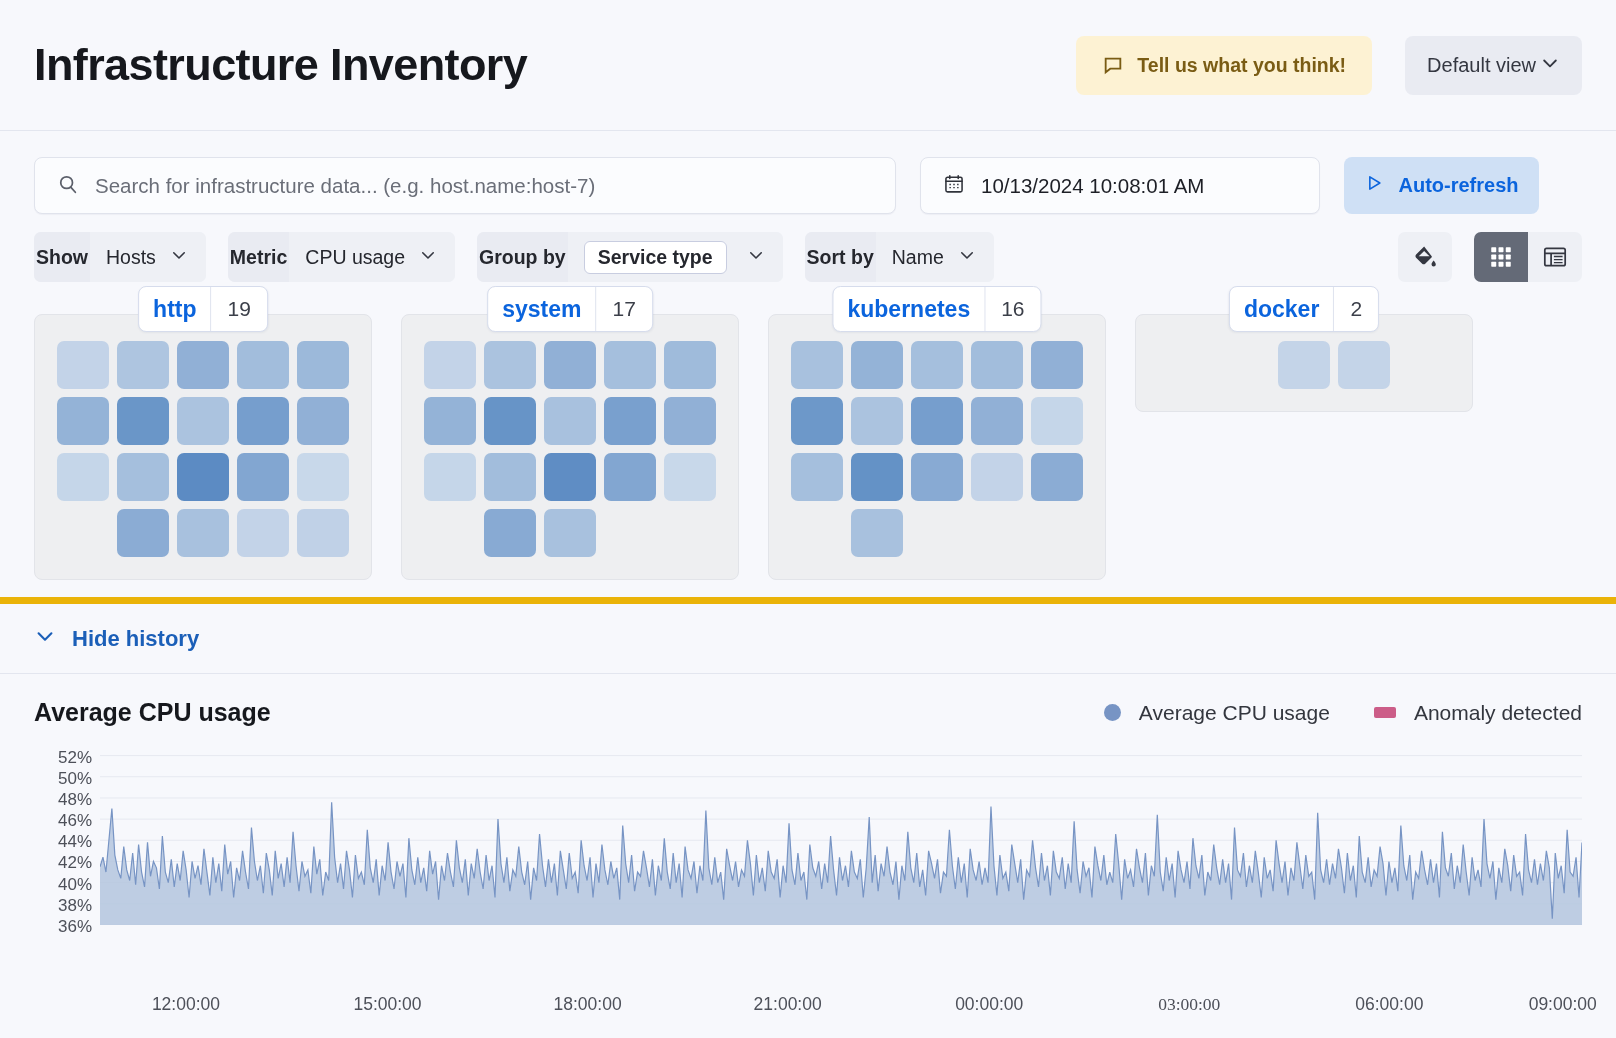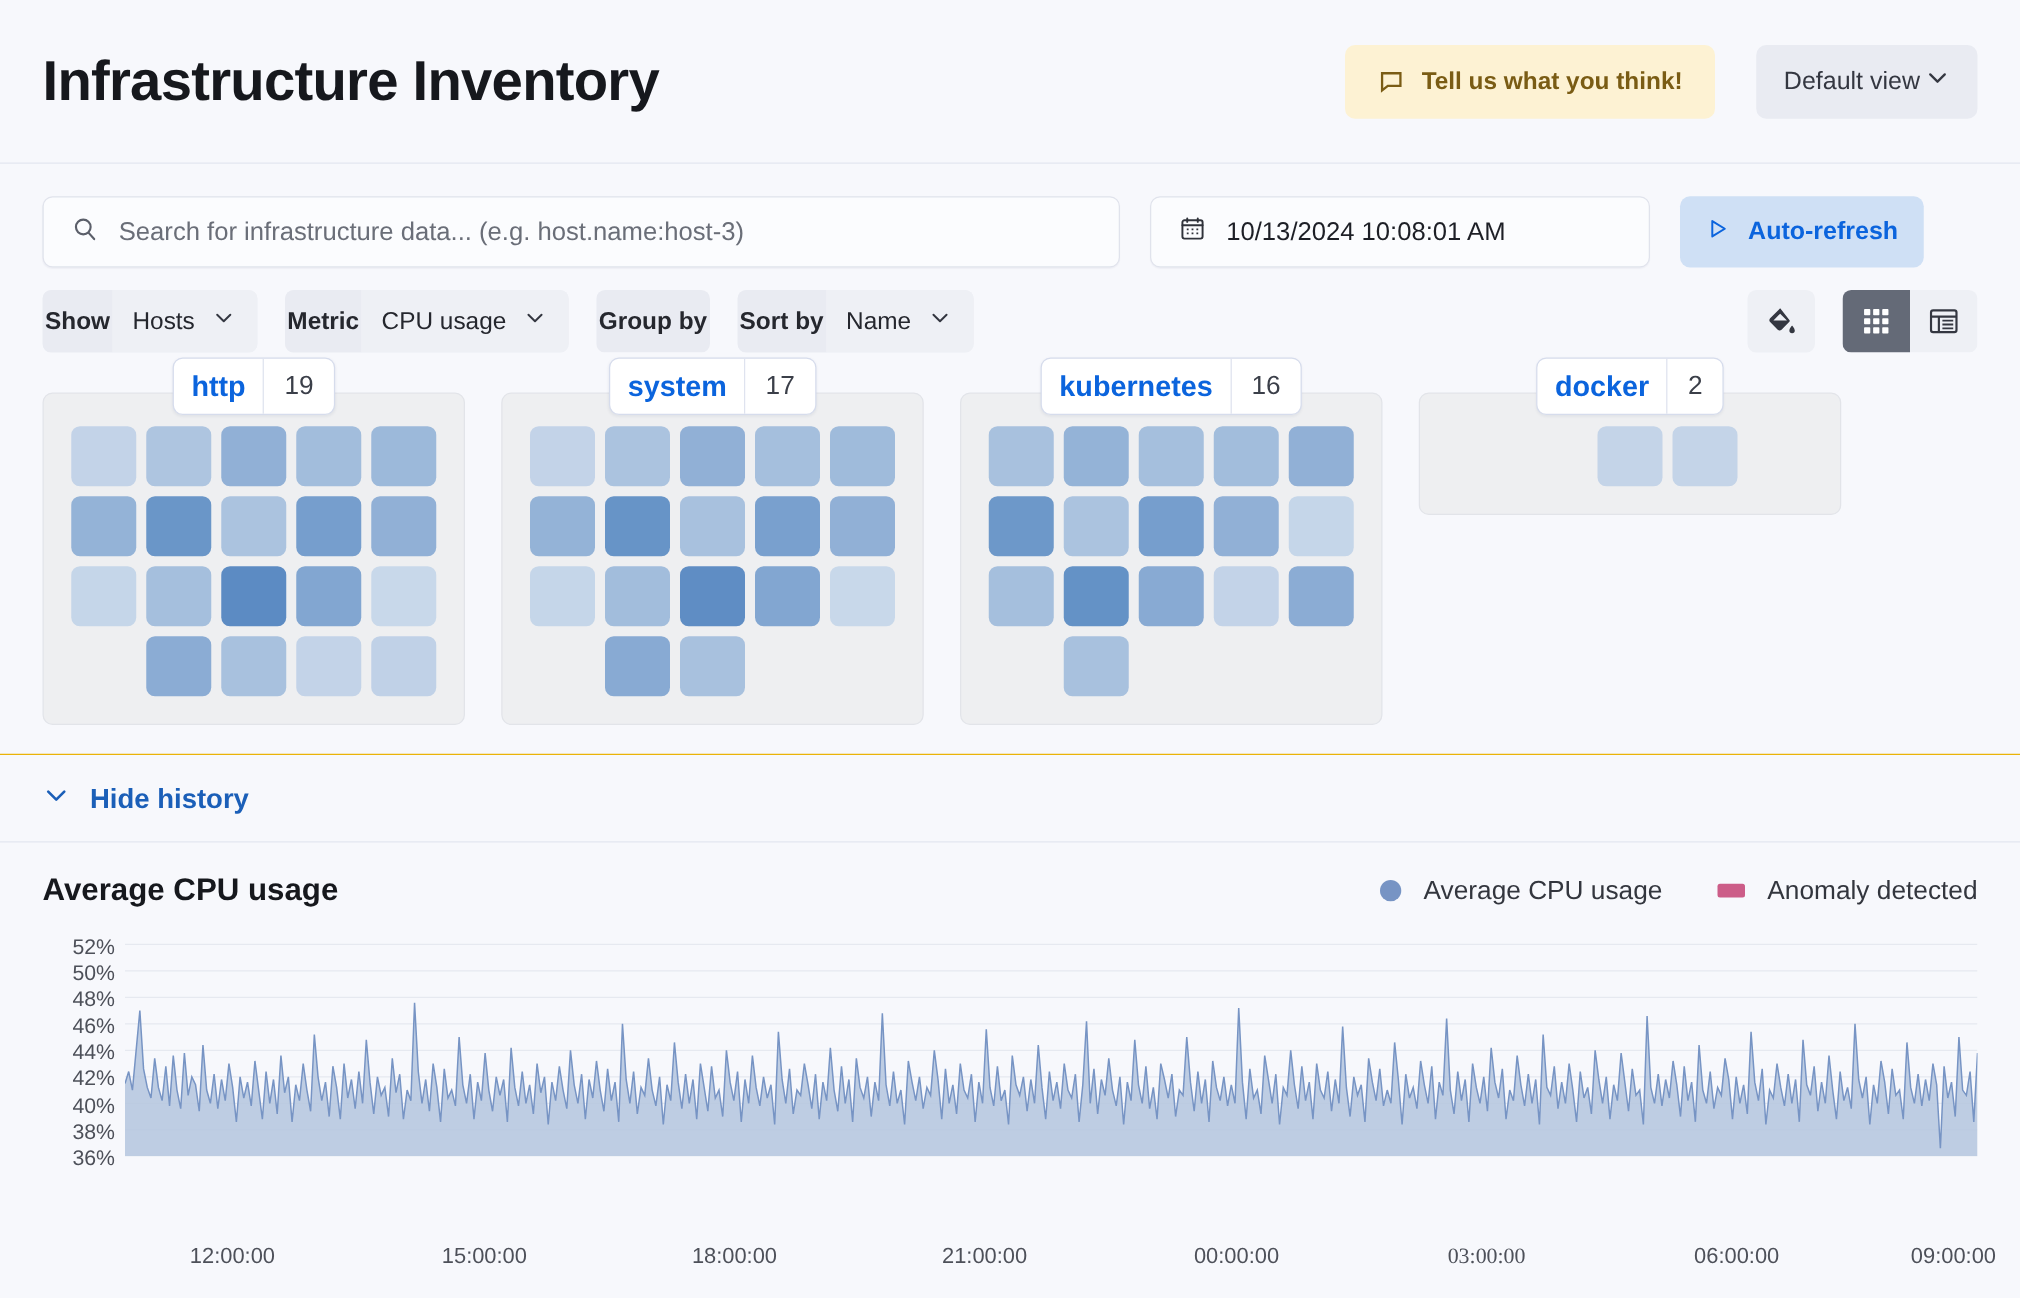--- a/index.html
+++ b/index.html
@@ -128,21 +128,21 @@
     display: flex; align-items: center; justify-content: center;
     background: #eef0f5;
   }
   .seg button.active { background: #646a77; }
 
   
   .heatwrap {
     position: relative;
     padding: 26px 34px 0 34px;
     height: 322px;
-    border-bottom: 1px solid #eab308;
+    border-bottom: 7px solid #eab308;
   }
   .groups { display: flex; align-items: flex-start; gap: 29px; }
   .group { position: relative; }
   .group-title {
     position: absolute; top: -22px; left: 50%; transform: translateX(-50%);
     display: flex; align-items: stretch;
     background: #fff;
     border: 1px solid #d6dcec;
     border-radius: 8px;
     height: 46px; white-space: nowrap;
@@ -268,21 +268,21 @@
   </div>
 
   <div class="searchrow">
     <div class="searchbox">
       <span>
         <svg width="22" height="22" viewBox="0 0 24 24" fill="none" stroke="#5b5f6a" stroke-width="1.9">
           <circle cx="10.5" cy="10.5" r="6.4"></circle>
             <path d="M15.2 15.6L20 21" stroke-linecap="round"></path>
         </svg>
       </span>
-      <span class="search-placeholder">Search for infrastructure data... (e.g. host.name:host-3)</span>
+      <span class="search-placeholder">Search for infrastructure data... (e.g. host.name:host-7)</span>
     </div>
     <div class="datebox">
       <span>
         <svg width="22" height="22" viewBox="0 0 24 24" fill="none" stroke="#30333b" stroke-width="1.7">
           <rect x="3.2" y="4.6" width="17.6" height="16" rx="1.8"></rect>
           <path d="M3.2 9h17.6M7.4 3v3M16.6 3v3" stroke-linecap="round"></path>
           <path d="M7 12.5h1.6M11.2 12.5h1.6M15.4 12.5h1.6M7 16h1.6M11.2 16h1.6M15.4 16h1.6" stroke-width="1.5"></path>
         </svg>
       </span>
       <span class="date-text">10/13/2024 10:08:01 AM</span>
@@ -312,20 +312,26 @@
           <div class="flabel">Metric</div>
           <div class="fvalue">
             <span>CPU usage</span>
             <span><svg width="18" height="18" viewBox="0 0 24 24" fill="none" stroke="#343741" stroke-width="2.1" stroke-linecap="round" stroke-linejoin="round">
                 <path d="M5 9l7 7 7-7"></path>
               </svg></span>
           </div>
         </div>
         <div class="fgroup">
           <div class="flabel">Group by</div>
+          <div class="fvalue boxed">
+            <span class="pill">Service type</span>
+            <span><svg width="18" height="18" viewBox="0 0 24 24" fill="none" stroke="#343741" stroke-width="2.1" stroke-linecap="round" stroke-linejoin="round">
+                <path d="M5 9l7 7 7-7"></path>
+              </svg></span>
+          </div>
         </div>
         <div class="fgroup">
           <div class="flabel">Sort by</div>
           <div class="fvalue">
             <span>Name</span>
             <span><svg width="18" height="18" viewBox="0 0 24 24" fill="none" stroke="#343741" stroke-width="2.1" stroke-linecap="round" stroke-linejoin="round">
                 <path d="M5 9l7 7 7-7"></path>
               </svg></span>
           </div>
         </div>

